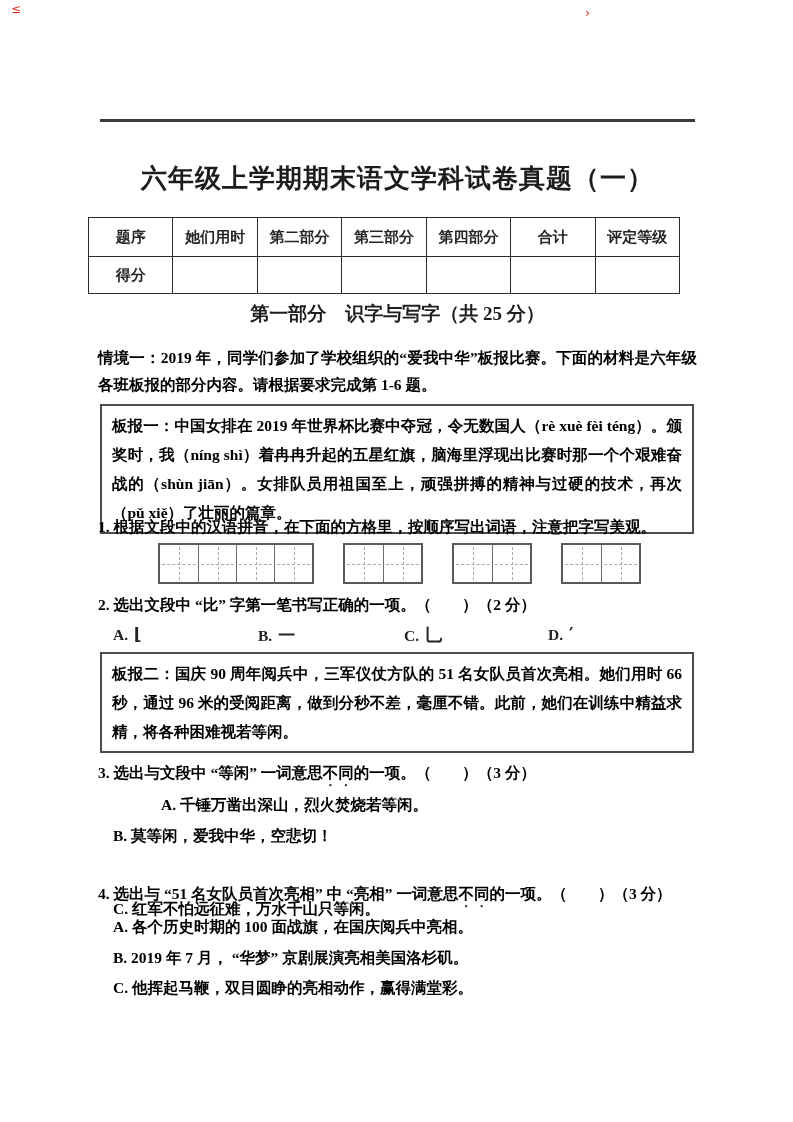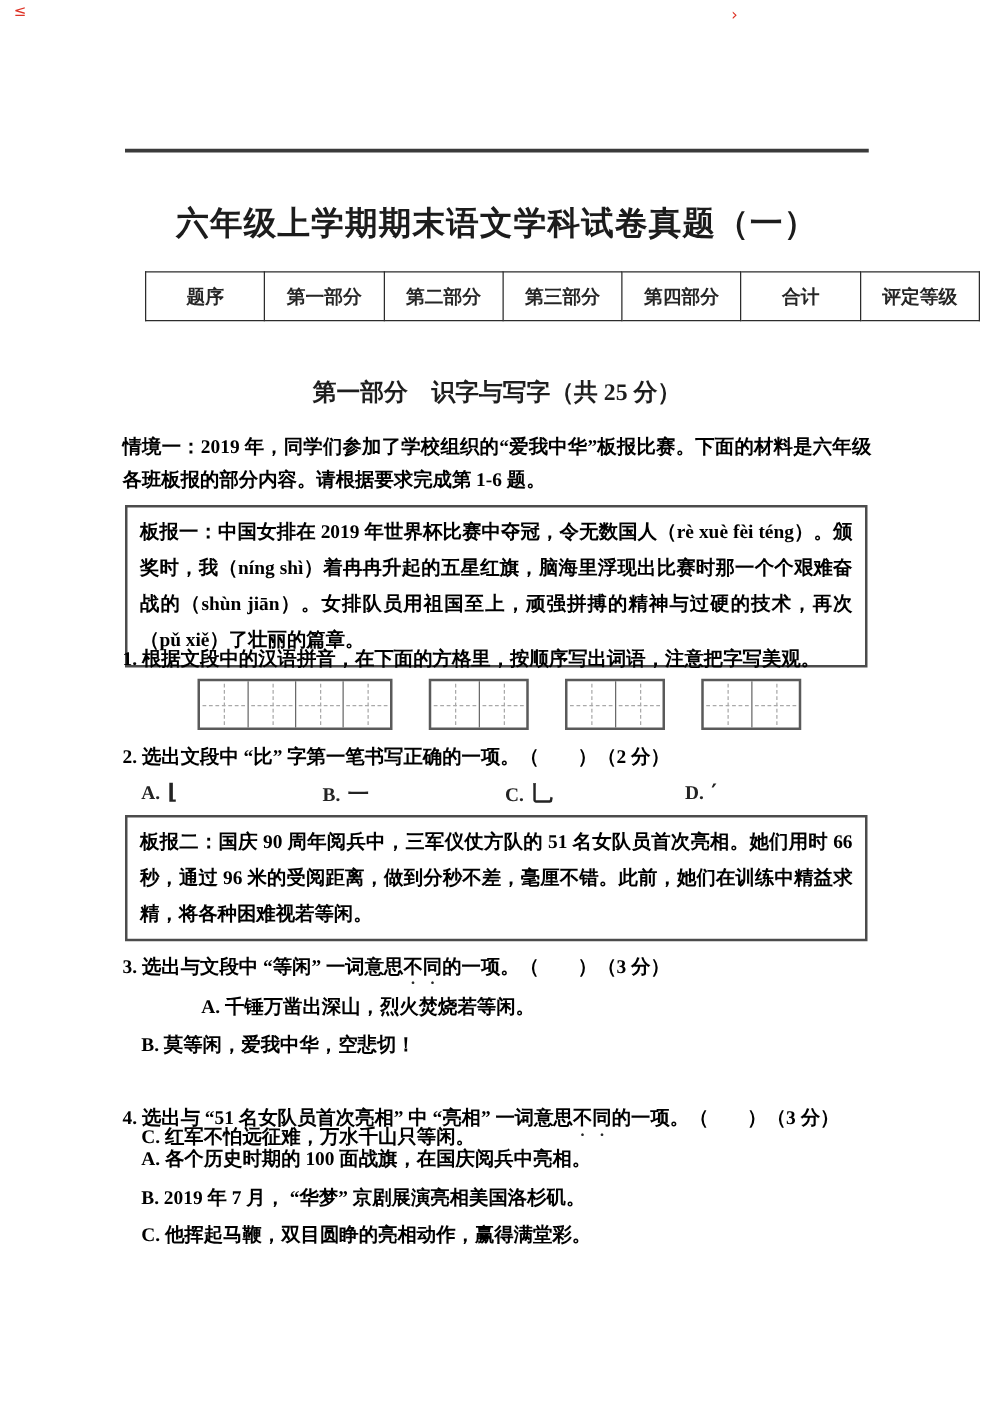--- a/index.html
+++ b/index.html
@@ -16,21 +16,21 @@
   .mark-right{left:585px;top:5px;font-size:13px;}
 
   
   .top-rule{left:100px;top:119px;width:595px;height:3px;background:#3b3b3b;}
 
   
   .paper-title{left:100px;top:161px;width:595px;text-align:center;
     font-size:26px;font-weight:700;color:#1c1c1c;letter-spacing:1px;white-space:nowrap;}
 
   
-  .score-table{left:116px;top:217px;width:668px;border-collapse:collapse;table-layout:fixed;padding-left:36px;}
+  .score-table{left:88px;top:217px;width:592px;border-collapse:collapse;table-layout:fixed;padding-left:36px;}
   .score-table td{border:1.5px solid #2c2c2c;text-align:center;vertical-align:middle;
     font-size:15px;font-weight:600;color:#262626;padding:0;}
   .score-table tr.hdr td{height:38px;}
   .score-table tr.val td{height:36px;}
 
   
   .section-heading{left:100px;top:301px;width:595px;text-align:center;
     font-size:19px;font-weight:700;color:#1e1e1e;}
 
   
@@ -90,26 +90,35 @@
 <span class="abs corner-mark mark-right">›</span>
 
 <div class="abs top-rule"></div>
 
 <div class="abs paper-title">六年级上学期期末语文学科试卷真题（一）</div>
 
 <table class="abs score-table">
   <tbody>
       <tr class="hdr">
     <td>题序</td>
-    <td>第一部分</td>
+    <td>她们用时</td>
     <td>第二部分</td>
     <td>第三部分</td>
     <td>第四部分</td>
     <td>合计</td>
     <td>评定等级</td>
+  </tr>
+  <tr class="val">
+    <td>得分</td>
+    <td></td>
+    <td></td>
+    <td></td>
+    <td></td>
+    <td></td>
+    <td></td>
   </tr>
 </tbody>
   </table>
 
 <div class="abs section-heading">第一部分　识字与写字（共 25 分）</div>
 
 <div class="abs intro bodytext">情境一：2019 年，同学们参加了学校组织的“爱我中华”板报比赛。下面的材料是六年级各班板报的部分内容。请根据要求完成第 1-6 题。</div>
 
 <div class="abs board-box board-1 bodytext">板报一：中国女排在 2019 年世界杯比赛中夺冠，令无数国人（rè xuè fèi téng）。颁奖时，我（níng shì）着冉冉升起的五星红旗，脑海里浮现出比赛时那一个个艰难奋战的（shùn jiān）。女排队员用祖国至上，顽强拼搏的精神与过硬的技术，再次（pǔ xiě）了壮丽的篇章。</div>
 

